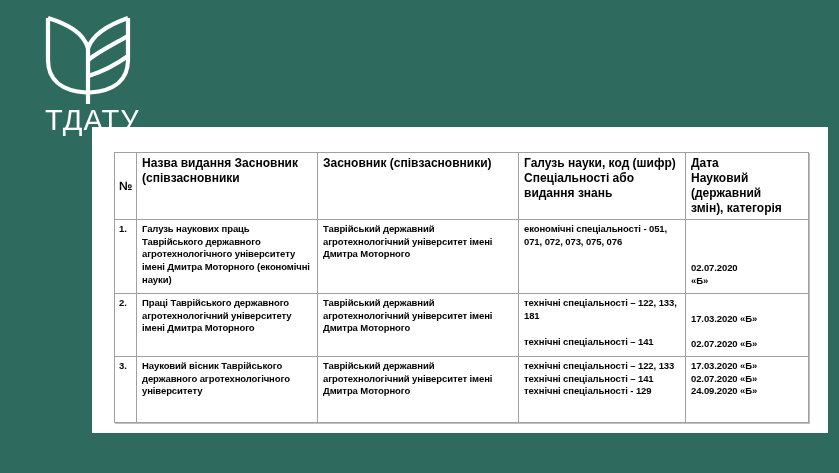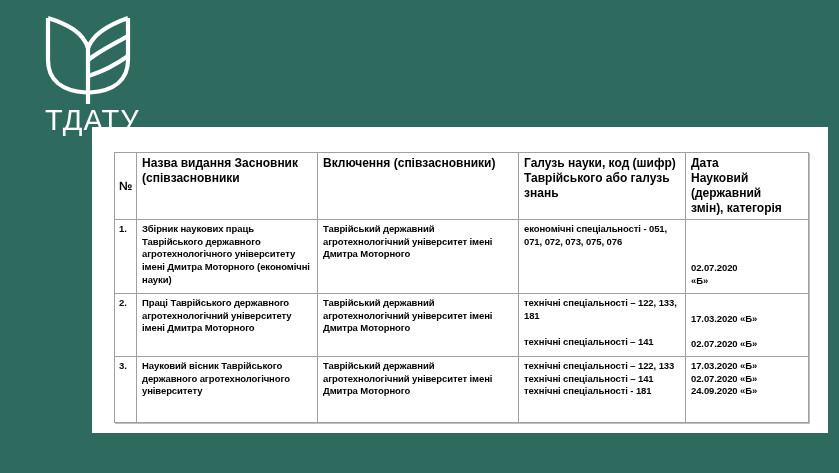--- a/index.html
+++ b/index.html
@@ -83,33 +83,33 @@
         <col style="width:181px">
         <col style="width:201px">
         <col style="width:167px">
         <col style="width:123px">
       </colgroup>
 
       <tbody>
           <tr class="hdr">
         <th class="num-h">№</th>
         <th>Назва видання Засновник (співзасновники</th>
-        <th>Включення (співзасновники)</th>
-        <th>Галузь науки, код (шифр) Таврійського або галузь знань</th>
+        <th>Засновник (співзасновники)</th>
+        <th>Галузь науки, код (шифр) Спеціальності або видання знань</th>
         <th>
           <div>Дата</div>
           <div>Науковий</div>
           <div>(державний</div>
           <div>змін), категорія</div>
         </th>
       </tr>
 
       <tr class="r1">
         <td class="num">1.</td>
-        <td>Збірник наукових праць Таврійського державного агротехнологічного університету імені Дмитра Моторного (економічні науки)</td>
+        <td>Галузь наукових праць Таврійського державного агротехнологічного університету імені Дмитра Моторного (економічні науки)</td>
         <td>Таврійський державний агротехнологічний університет імені Дмитра Моторного</td>
         <td>
           <div>економічні спеціальності - 051, 071, 072, 073, 075, 076</div>
         </td>
         <td>
           <div class="off22">02.07.2020</div>
           <div>«Б»</div>
         </td>
       </tr>
 
@@ -127,21 +127,21 @@
         </td>
       </tr>
 
       <tr class="r3">
         <td class="num">3.</td>
         <td>Науковий вісник Таврійського державного агротехнологічного університету</td>
         <td>Таврійський державний агротехнологічний університет імені Дмитра Моторного</td>
         <td>
           <div>технічні спеціальності – 122, 133</div>
           <div>технічні спеціальності – 141</div>
-          <div>технічні спеціальності - 181</div>
+          <div>технічні спеціальності - 129</div>
         </td>
         <td>
           <div>17.03.2020 «Б»</div>
           <div>02.07.2020 «Б»</div>
           <div>24.09.2020 «Б»</div>
         </td>
       </tr>
     </tbody>
       </table>
   </div>

